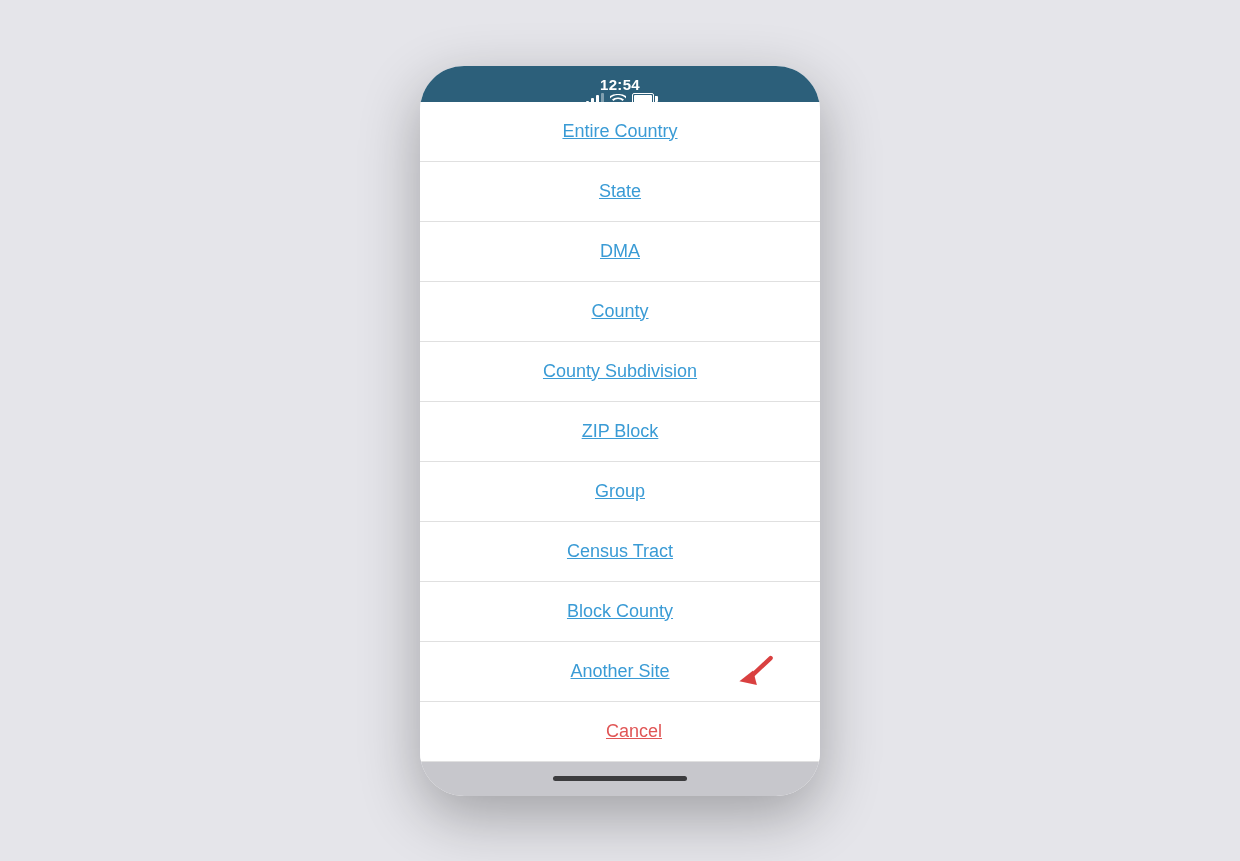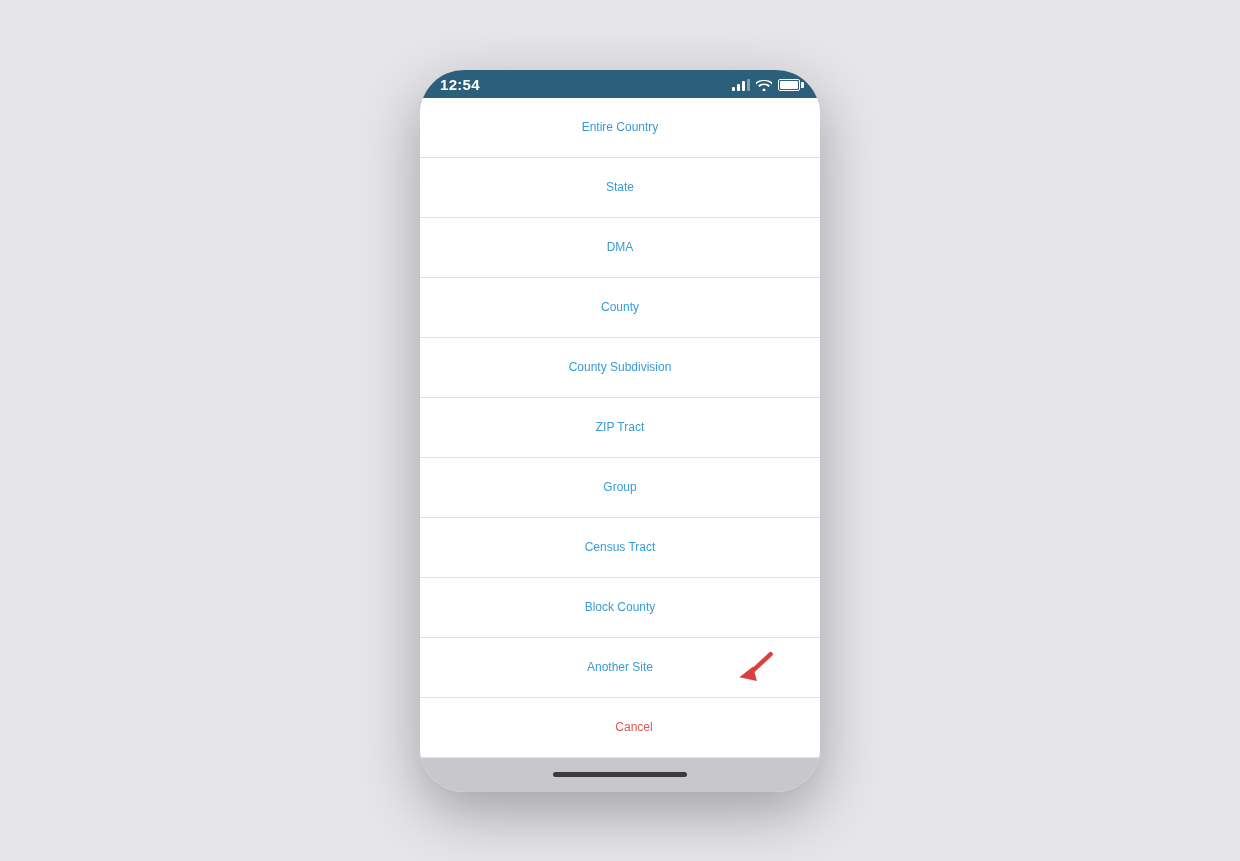--- a/index.html
+++ b/index.html
@@ -26,21 +26,22 @@
       position: relative;
     }
 
     .status-bar {
       background: #2c5f7a;
       color: white;
       display: flex;
       justify-content: space-between;
       align-items: center;
       padding: 10px 20px 8px 20px;
-      height: 28px;
+      height: 36px;
+      flex-direction: column;
     }
 
     .status-time {
       font-size: 15px;
       font-weight: 600;
       color: white;
       letter-spacing: 0.3px;
     }
 
     .status-icons {
@@ -101,23 +102,24 @@
       justify-content: center;
       align-items: center;
       padding: 18px 20px;
       border-bottom: 1px solid #e0e0e0;
       cursor: pointer;
       position: relative;
       min-height: 60px;
     }
 
     .menu-item-text {
-      font-size: 12px;
+      font-size: 18px;
       color: #3a9bd5;
       text-align: center;
+      text-decoration: underline;
     }
 
     .menu-item-cancel .menu-item-text {
       color: #e05555;
       font-weight: 500;
       margin-left: 28px;
     }
 
     .arrow-indicator {
       position: absolute;
@@ -187,21 +189,21 @@
 
     <div class="menu-item">
       <span class="menu-item-text">County</span>
     </div>
 
     <div class="menu-item">
       <span class="menu-item-text">County Subdivision</span>
     </div>
 
     <div class="menu-item">
-      <span class="menu-item-text">ZIP Tract</span>
+      <span class="menu-item-text">ZIP Block</span>
     </div>
 
     <div class="menu-item">
       <span class="menu-item-text">Group</span>
     </div>
 
     <div class="menu-item">
       <span class="menu-item-text">Census Tract</span>
     </div>
 

